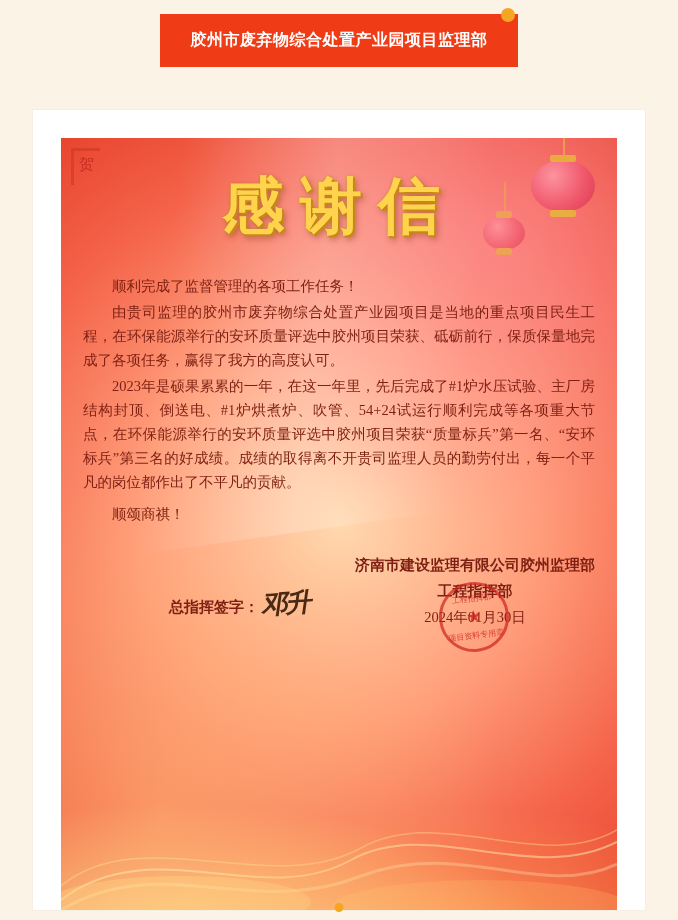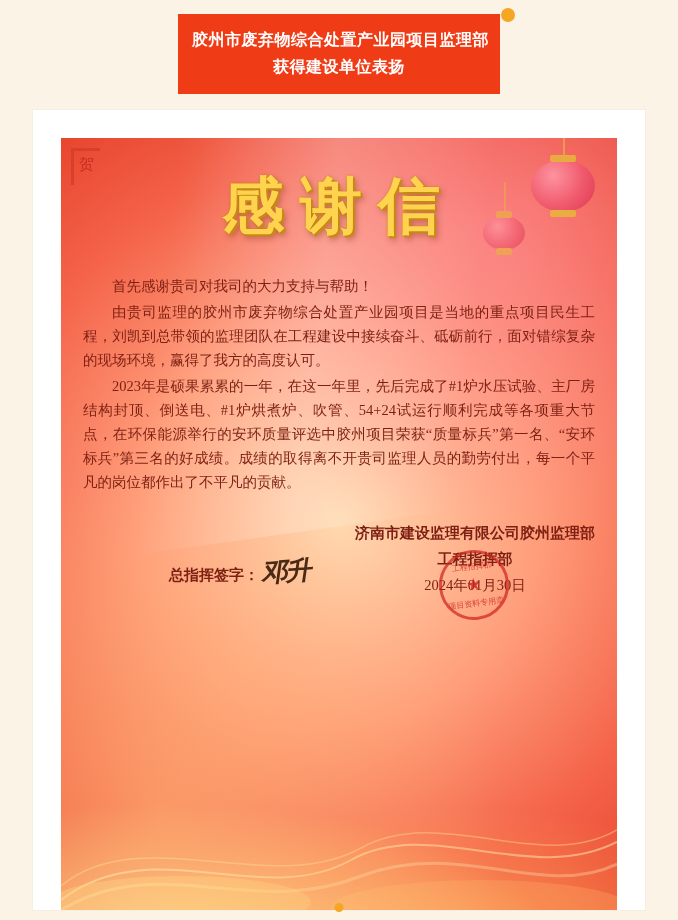--- a/index.html
+++ b/index.html
@@ -19,21 +19,21 @@
   .banner-wrap {
     position: relative;
     width: 678px;
     padding-top: 14px;
     box-sizing: border-box;
     display: flex;
     justify-content: center;
   }
   .banner {
     position: relative;
-    width: 322px;
+    width: 358px;
     background: #ef3c16;
     color: #ffffff;
     text-align: center;
     padding: 12px 14px 14px 14px;
     box-sizing: border-box;
     font-size: 16px;
     line-height: 27px;
     font-weight: bold;
     letter-spacing: 0.5px;
   }
@@ -291,21 +291,20 @@
     background: #f5a623;
     transform: translateX(-50%);
   }
 </style>
 </head>
 <body>
 
 <div class="banner-wrap">
   <div class="banner">
     <span class="line">胶州市废弃物综合处置产业园项目监理部</span>
-    <span class="line">获得建设单位表扬</span>
   </div>
 </div>
 <div class="dot-top"></div>
 
 <div class="card">
   <div class="letter">
 
     <div class="corner-mark">
       <span>贺</span>
     </div>
@@ -317,23 +316,24 @@
     </div>
     <div class="lantern l2">
       <div class="string"></div>
       <div class="cap-top"></div>
       <div class="cap-bot"></div>
     </div>
 
     <div class="letter-title">感谢信</div>
 
     <div class="letter-body">
-      <p>首先感谢贵司对我司的大力支持与帮助！</p>
-      <p>由贵司监理的胶州市废弃物综合处置产业园项目是当地的重点项目民生工程，刘凯到总带领的监理团队在工程建设中接续奋斗、砥砺前行，面对错综复杂的现场环境，赢得了我方的高度认可。</p>
+      <p>顺利完成了监督管理的各项工作任务！</p>
+      <p>由贵司监理的胶州市废弃物综合处置产业园项目是当地的重点项目民生工程，在环保能源举行的安环质量评选中胶州项目荣获、砥砺前行，保质保量地完成了各项任务，赢得了我方的高度认可。</p>
       <p>2023年是硕果累累的一年，在这一年里，先后完成了#1炉水压试验、主厂房结构封顶、倒送电、#1炉烘煮炉、吹管、54+24试运行顺利完成等各项重大节点，在环保能源举行的安环质量评选中胶州项目荣获“质量标兵”第一名、“安环标兵”第三名的好成绩。成绩的取得离不开贵司监理人员的勤劳付出，每一个平凡的岗位都作出了不平凡的贡献。</p>
+      <p class="closing">顺颂商祺！</p>
     </div>
 
     <div class="sig-area">
       <div class="sig-left">
         <span>总指挥签字：</span><span class="handwriting">邓升</span>
       </div>
 
       <div class="sig-right">
         <div>济南市建设监理有限公司胶州监理部</div>
         <div>工程指挥部</div>

